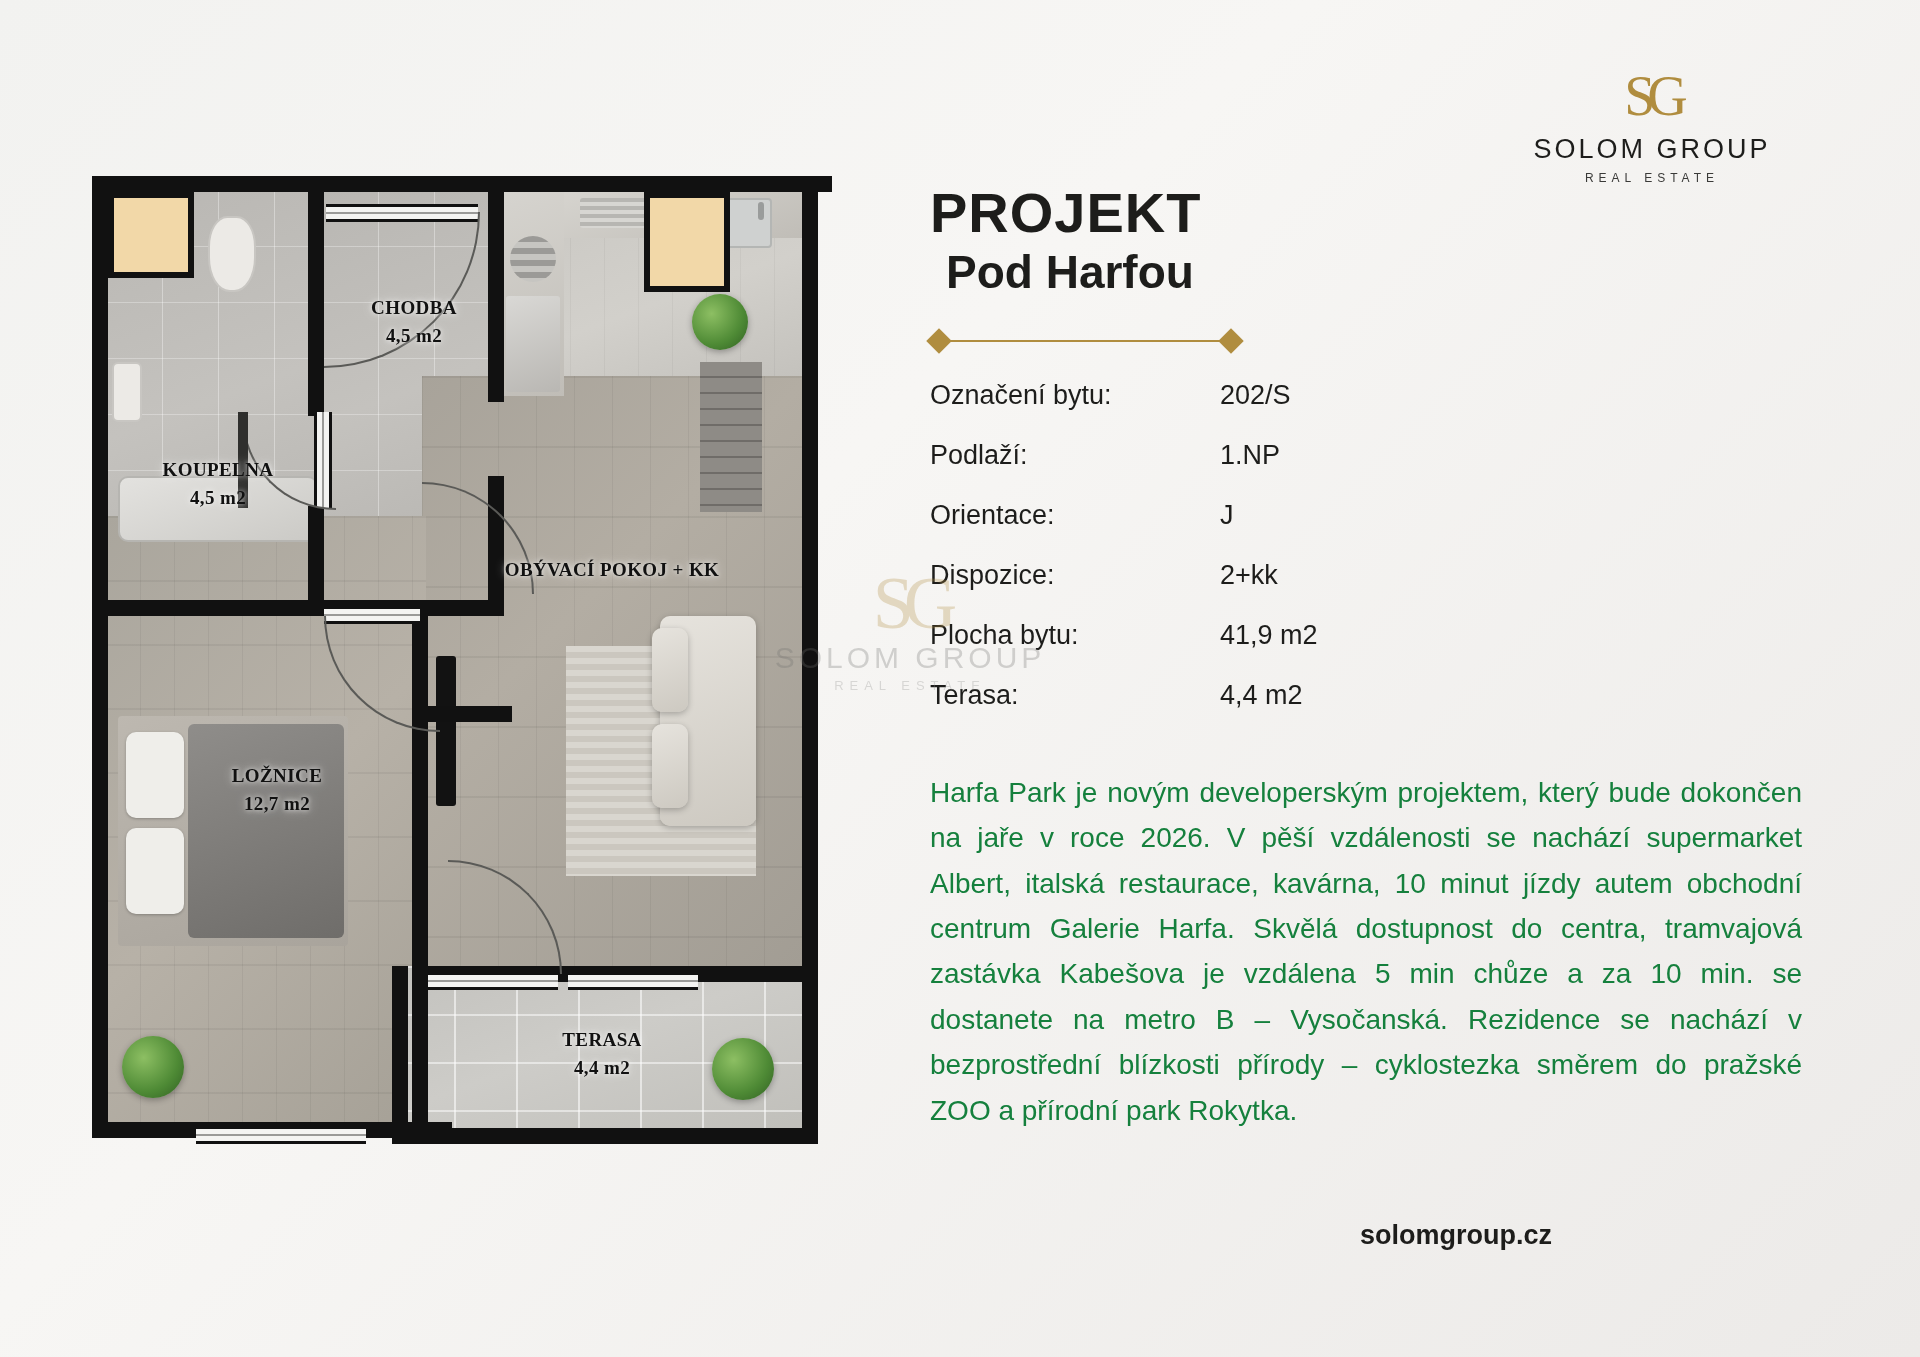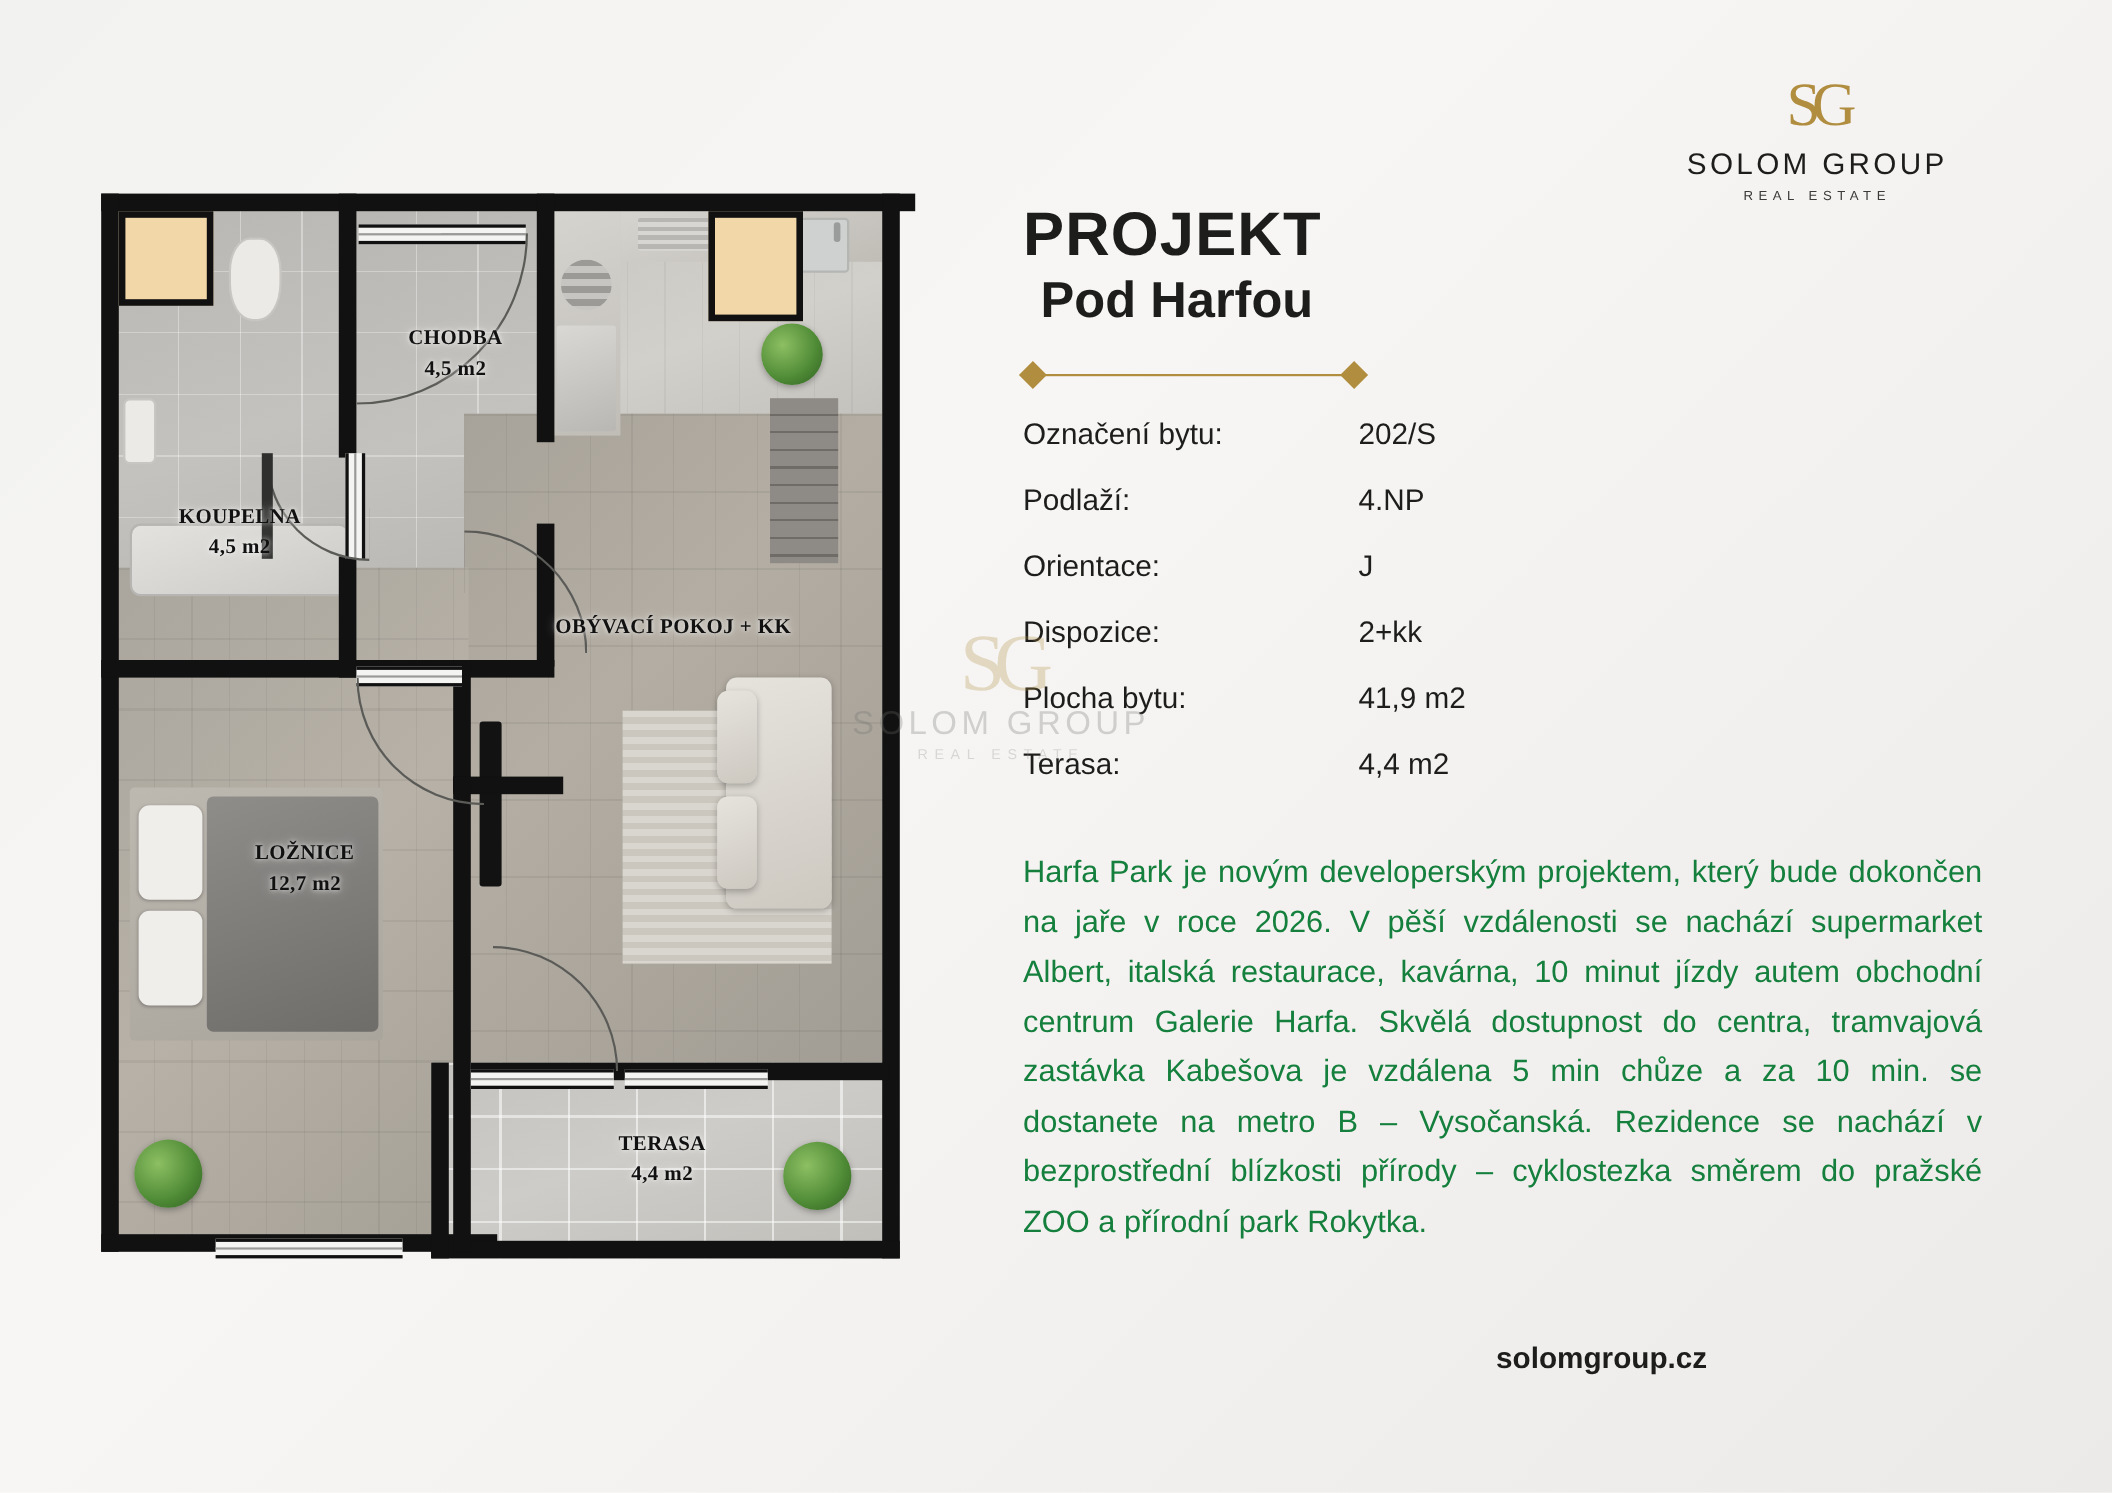--- a/index.html
+++ b/index.html
@@ -100,21 +100,21 @@
 
   .title1{position:absolute;left:0;top:120px;font-size:56px;font-weight:bold;letter-spacing:1px;}
   .title2{position:absolute;left:16px;top:185px;font-size:46px;font-weight:bold;}
 
   .divider{position:absolute;left:0;top:272px;width:310px;height:18px;}
   .divider .line{position:absolute;left:18px;right:18px;top:8px;height:2px;background:#b08d3f;}
   .divider .dl,.divider .dr{position:absolute;top:0;width:18px;height:18px;background:#b08d3f;transform:rotate(45deg);}
   .divider .dl{left:0;} .divider .dr{right:0;}
 
   .specs{position:absolute;left:0;top:320px;width:560px;}
-  .spec-row{display:flex;align-items:center;margin-bottom:29px;gap:15px;}
+  .spec-row{display:flex;align-items:center;margin-bottom:29px;}
   .spec-k{font-size:27px;color:#1d1d1b;width:290px;}
   .spec-v{font-size:27px;color:#1d1d1b;}
 
   .desc{position:absolute;left:0;top:710px;width:872px;font-size:28px;line-height:1.62;text-align:justify;color:#15803d;}
 
   .site{position:absolute;left:430px;top:1160px;font-size:27px;font-weight:bold;}
 
   
   .wm{position:absolute;left:700px;top:570px;width:420px;text-align:center;opacity:.28;pointer-events:none;}
   .wm .m{font-size:74px;color:#b08d3f;font-family:"Liberation Serif",serif;letter-spacing:-10px;line-height:.9;}
@@ -236,21 +236,21 @@
       <div class="dr"></div>
     </div>
 
     <div class="specs">
       <div class="spec-row">
         <div class="spec-k">Označení bytu:</div>
         <div class="spec-v">202/S</div>
       </div>
       <div class="spec-row">
         <div class="spec-k">Podlaží:</div>
-        <div class="spec-v">4.NP</div>
+        <div class="spec-v">1.NP</div>
       </div>
       <div class="spec-row">
         <div class="spec-k">Orientace:</div>
         <div class="spec-v">J</div>
       </div>
       <div class="spec-row">
         <div class="spec-k">Dispozice:</div>
         <div class="spec-v">2+kk</div>
       </div>
       <div class="spec-row">

